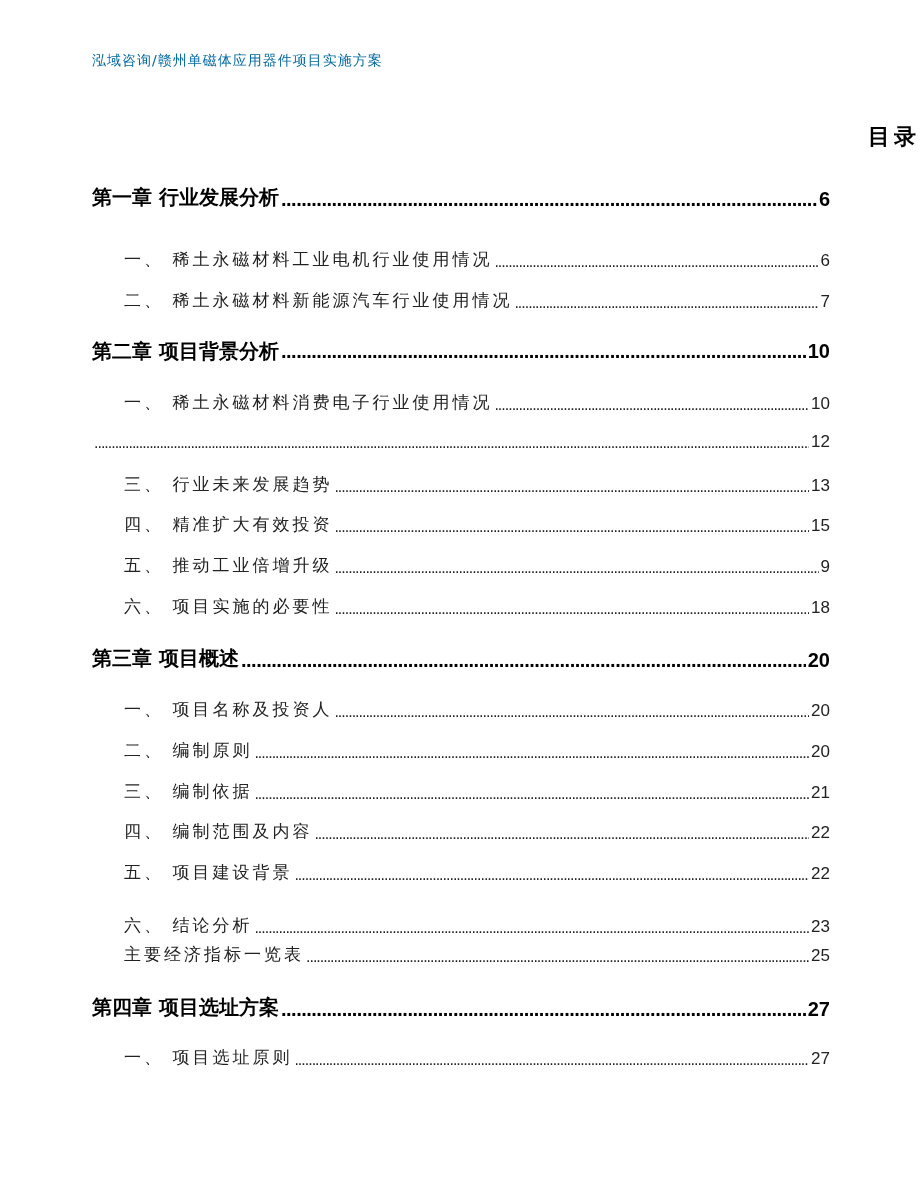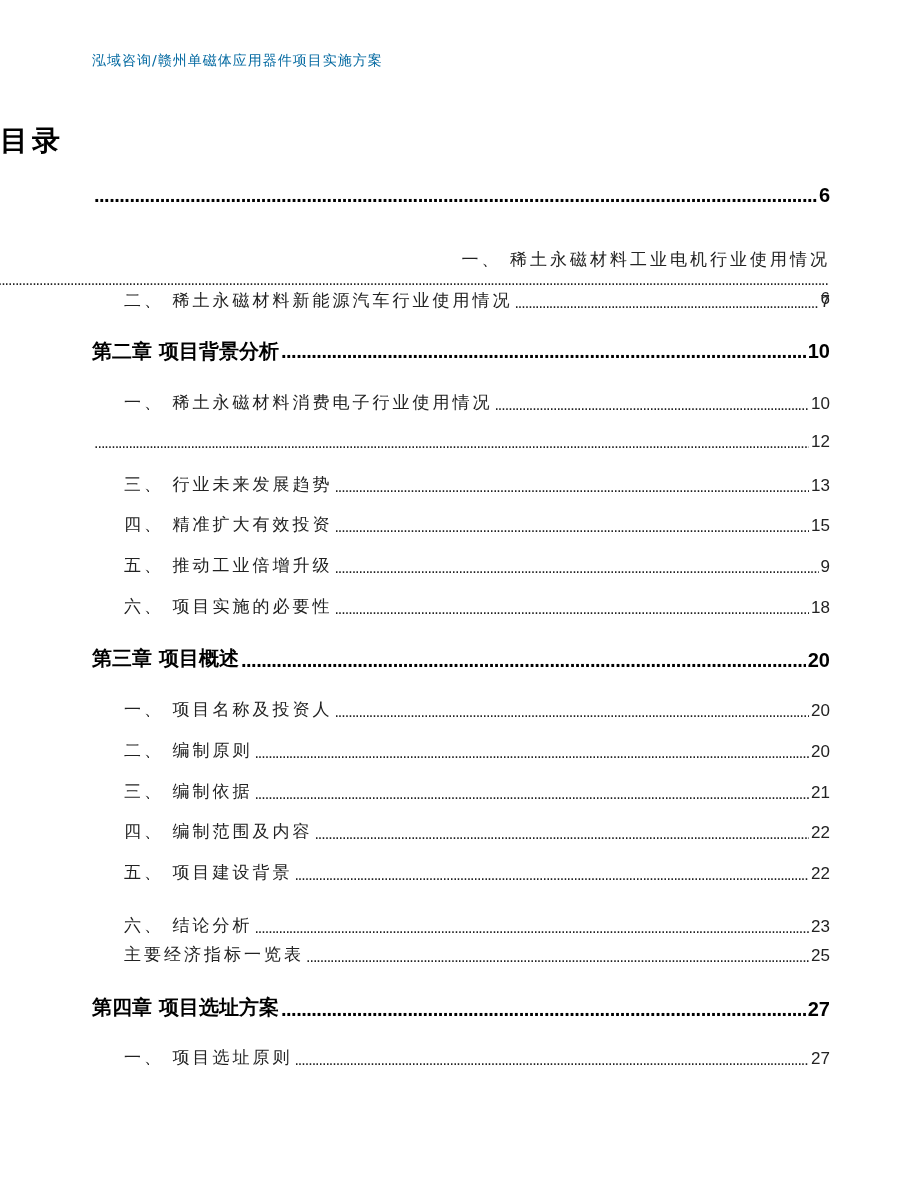--- a/index.html
+++ b/index.html
@@ -1,21 +1,21 @@
 <!DOCTYPE html>
 <html><head>
 <meta charset="utf-8">
 <style>
   html, body { margin:0; padding:0; background:#ffffff; }
   body { width:920px; height:1191px; position:relative; overflow:hidden;
          font-family: "DejaVu Sans", "Liberation Sans", sans-serif; color:#000; }
   .header { position:absolute; left:92px; top:52px; font-size:14px; color:#0369a1;
             letter-spacing:1px;text-align:center; }
-  .title { position:absolute; left:0; width:920px; top:122px; text-align:left;
-           font-size:28px; font-weight:bold; letter-spacing:4px; }
+  .title { position:absolute; left:0; width:920px; top:122px; text-align:right;
+           font-size:22px; font-weight:bold; letter-spacing:4px; }
   .toc { position:absolute; left:92px; width:738px; top:0; }
   .entry { position:absolute; left:0; width:738px; display:flex; align-items:flex-end; }
   .entry .label { white-space:nowrap; }
   .entry .dots { flex:1; overflow:hidden; white-space:nowrap; margin:0 2px;
                  font-family:"Liberation Sans", sans-serif; }
   .entry .dots::before { content:"........................................................................................................................................................................................................................................................................................................................................................................................................"; }
   .entry .page { white-space:nowrap; font-family:"Liberation Sans", sans-serif; }
   .chapter { font-size:20px; font-weight:bold; }
   .chapter .label { letter-spacing:0px; }
   .chapter .dots { font-weight:bold; font-size:20px; letter-spacing:-0.5px; }
@@ -26,24 +26,25 @@
   .section .page { font-size:17px; }
 </style>
 </head>
 <body>
 
 <div class="header">泓域咨询/赣州单磁体应用器件项目实施方案</div>
 <div class="title">目录</div>
 
 <div class="toc" id="toc">
     <div class="entry chapter" style="top: 184px;">
+      <span class="label">第一章 行业发展分析</span>
       <span class="dots"></span>
       <span class="page">6</span>
     </div>
-    <div class="entry section" style="top: 248px; flex-direction: column;">
+    <div class="entry section" style="top: 248px;">
       <span class="label">一、 稀土永磁材料工业电机行业使用情况</span>
       <span class="dots"></span>
       <span class="page">6</span>
     </div>
     <div class="entry section" style="top: 289px;">
       <span class="label">二、 稀土永磁材料新能源汽车行业使用情况</span>
       <span class="dots"></span>
       <span class="page">7</span>
     </div>
     <div class="entry chapter" style="top: 338px; align-items: center;">

